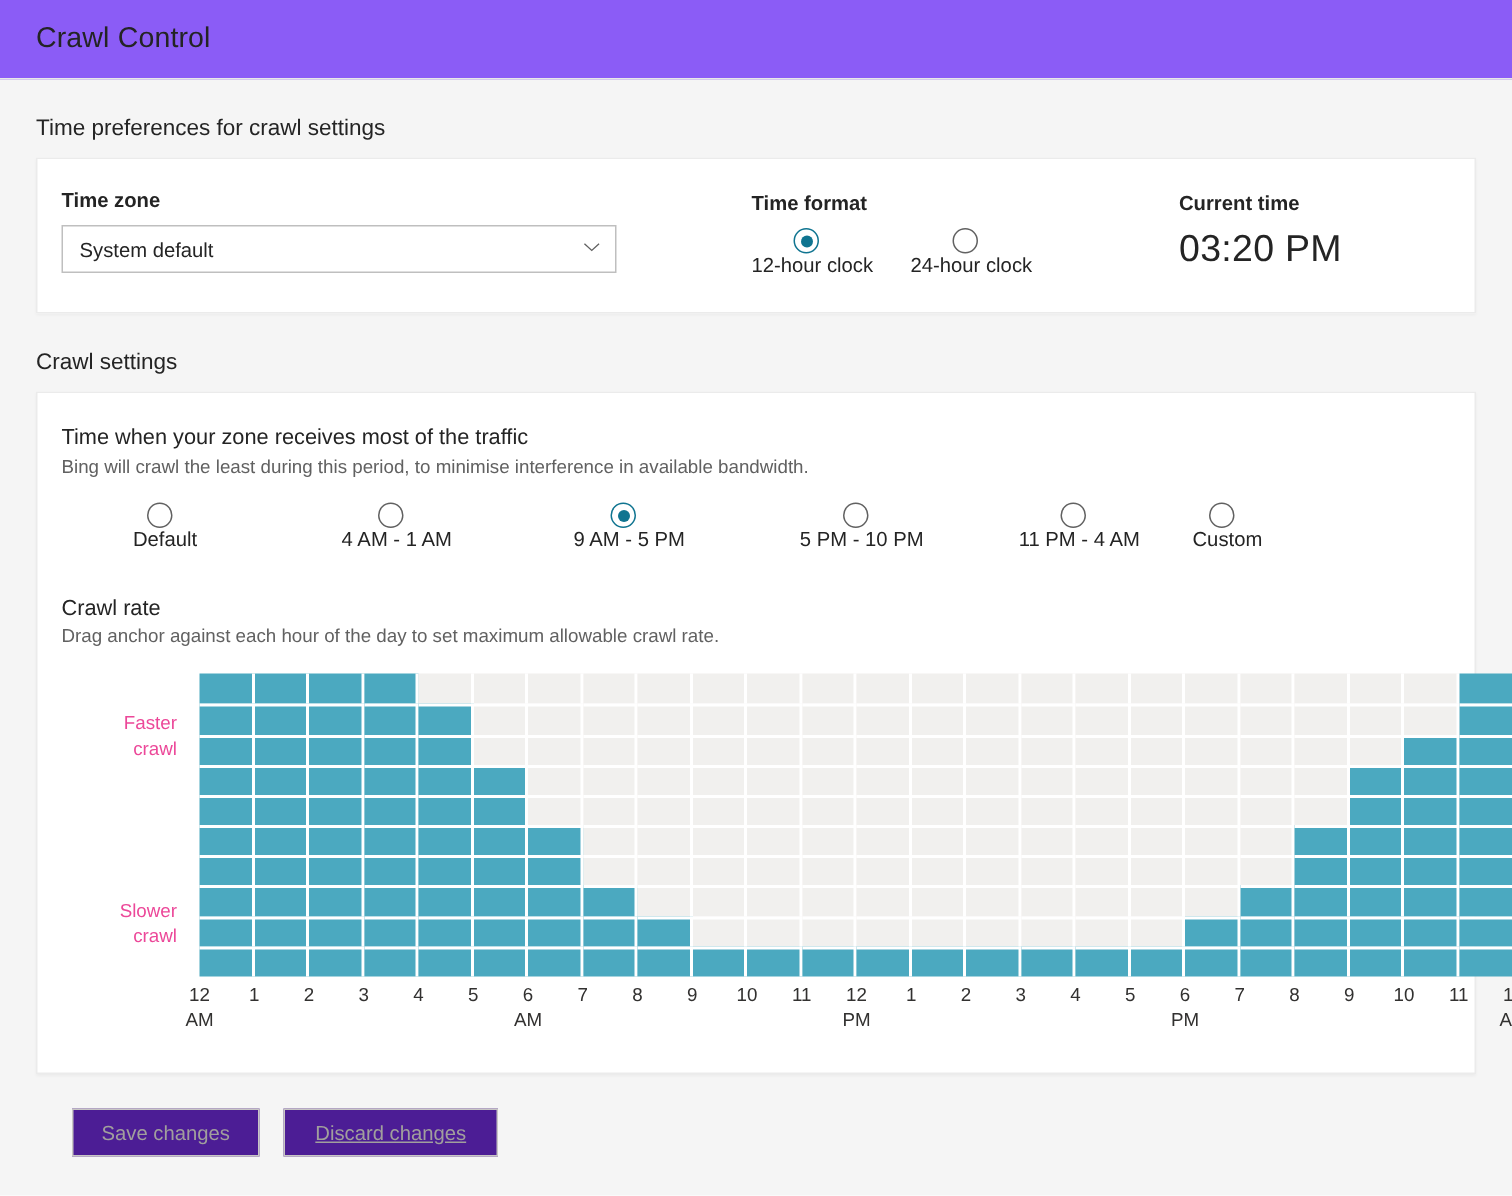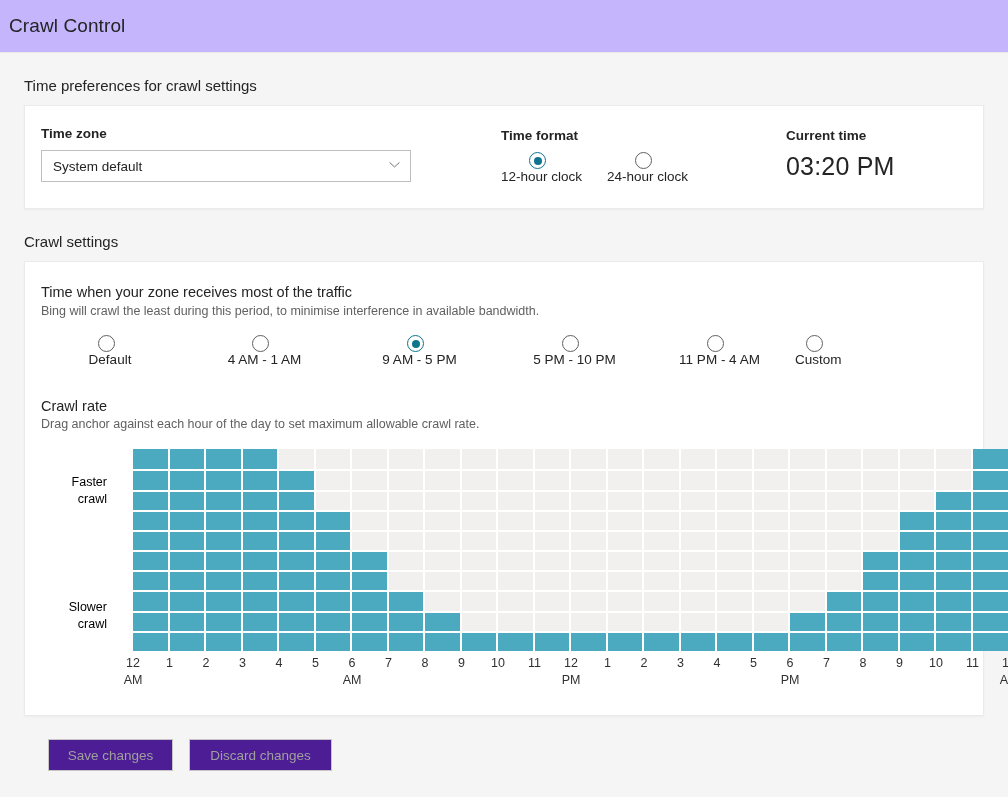--- a/index.html
+++ b/index.html
@@ -8,24 +8,24 @@
     width:1008px; height:797px;
     font-family:"Liberation Sans", sans-serif;
     background:#f5f5f5;
     color:#323130;
     overflow:hidden;
   }
 
   
   .page-header {
     height:53px;
-    background:#c4b5fd;
+    background:#8b5cf6;
     border-bottom:1px solid #e8e8e8;
     display:flex; align-items:center;
-    padding-left:9px;
+    padding-left:24px;
   }
   .page-title { font-size:19px; color:#242424; font-weight:400; letter-spacing:.1px; }
 
   
   .page-body { padding:0 24px; }
 
   .section-label {
     font-size:15px; color:#242424; font-weight:400;
     margin-top:24px; margin-bottom:11px;
   }
@@ -82,22 +82,22 @@
   .tr-0 { width:138px; } .tr-1 { width:139px; } .tr-2 { width:139px; }
   .tr-3 { width:139px; } .tr-4 { width:119px; }
 
   .rate-head { margin-top:31px; }
   .rate-head .block-title { margin-bottom:3px; }
   .rate-head .block-sub { margin-bottom:0; }
 
   
   .chart-wrap { position:relative; margin-top:18px; height:240px; }
   .y-labels {
-    position:absolute; left:2px; top:0; width:64px; height:202px;
-    font-size:12.5px; color:#000000; line-height:17px;
+    position:absolute; left:13px; top:0; width:64px; height:202px;
+    font-size:12.5px; color:#ec4899; line-height:17px;
   }
   .y-faster { position:absolute; top:25px; right:0; text-align:right; }
   .y-slower { position:absolute; top:150px; right:0; text-align:right; }
 
   .grid {
     position:absolute; left:92px; top:0;
     width:876px; height:202px;
     display:flex;
   }
   .col {
@@ -128,21 +128,21 @@
   
   .footer { padding:23px 24px 0 24px; display:flex; gap:16px; }
   .btn {
     height:32px; min-width:125px;
     border:1px solid #c8c6c4; background:#4c1d95;
     color:#a19f9d; font-size:13.5px;
     font-family:"Liberation Sans", sans-serif;
     display:flex; align-items:center; justify-content:center;
     padding:0 16px; cursor:default;
   }
-  .btn-discard { min-width:143px; }
+  .btn-discard { min-width:143px;text-decoration:underline; }
 </style>
 </head>
 <body>
 
 <div class="page-header">
   <div class="page-title">Crawl Control</div>
 </div>
 
 <div class="page-body">
 

